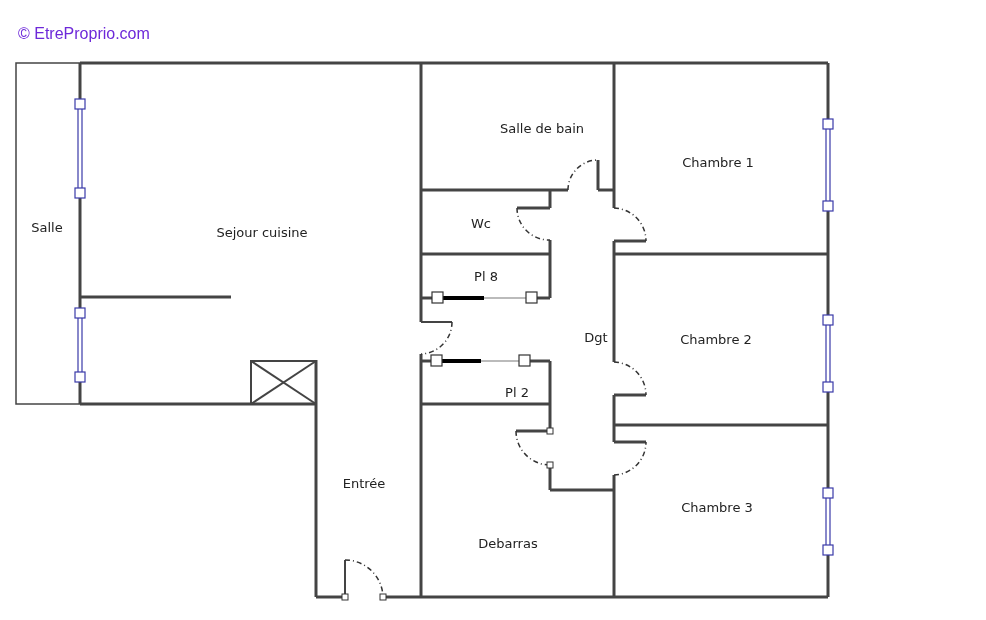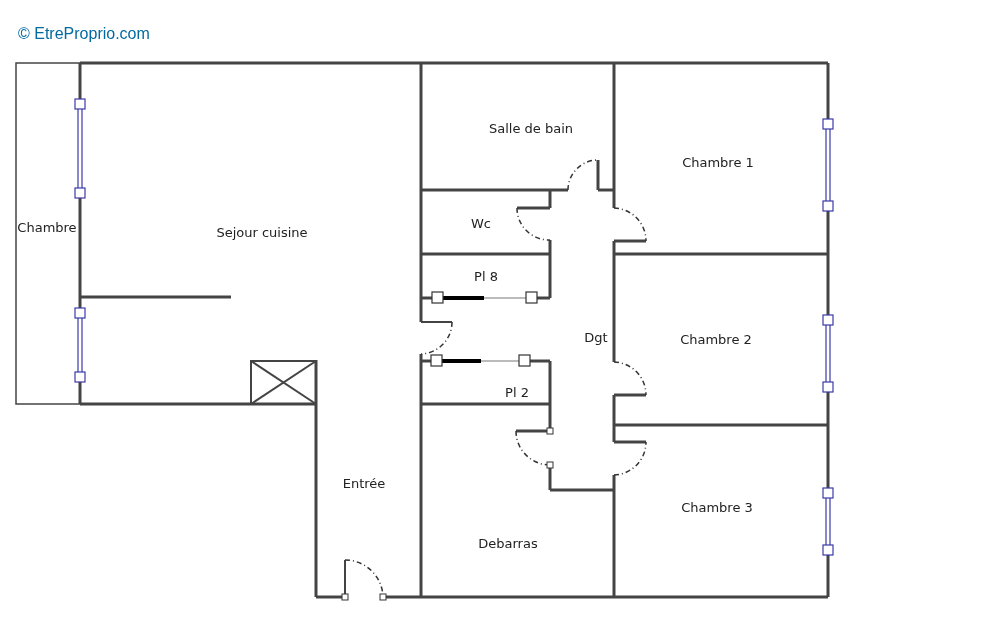--- a/index.html
+++ b/index.html
@@ -1,17 +1,17 @@
 <!DOCTYPE html>
 <html><head>
 <meta charset="utf-8">
 <style>
   html,body{margin:0;padding:0;background:#ffffff;}
   body{width:986px;height:620px;position:relative;overflow:hidden;font-family:"DejaVu Sans",sans-serif;}
-  .wm{position:absolute;left:18px;top:25px;font-size:16px;color:#0369a1;font-family:"Liberation Sans",sans-serif;}
+  .wm{position:absolute;left:18px;top:25px;font-size:16px;color:#6d28d9;font-family:"Liberation Sans",sans-serif;}
   svg{position:absolute;left:0;top:0;}
   .lbl{position:absolute;font-size:13px;color:#222;font-family:"DejaVu Sans",sans-serif;transform:translate(-50%,-50%);white-space:nowrap;}
 </style>
 </head>
 <body>
 
 <div class="wm">© EtreProprio.com</div>
 
 <svg width="986" height="620">
   <g stroke="#444" stroke-width="3" fill="none">
@@ -119,23 +119,23 @@
   </g>
 
   <g fill="#fff" stroke="#333" stroke-width="1">
     <rect x="342" y="594" width="6" height="6"></rect>
     <rect x="380" y="594" width="6" height="6"></rect>
     <rect x="547" y="428" width="6" height="6"></rect>
     <rect x="547" y="462" width="6" height="6"></rect>
   </g>
 </svg>
 
-<div class="lbl" style="left:47px;top:227px">Chambre</div>
+<div class="lbl" style="left:47px;top:227px">Salle</div>
 <div class="lbl" style="left:262px;top:232px">Sejour cuisine</div>
-<div class="lbl" style="left:531px;top:128px">Salle de bain</div>
+<div class="lbl" style="left:542px;top:128px">Salle de bain</div>
 <div class="lbl" style="left:481px;top:223px">Wc</div>
 <div class="lbl" style="left:486px;top:276px">Pl 8</div>
 <div class="lbl" style="left:596px;top:337px">Dgt</div>
 <div class="lbl" style="left:517px;top:392px">Pl 2</div>
 <div class="lbl" style="left:364px;top:483px">Entrée</div>
 <div class="lbl" style="left:508px;top:543px">Debarras</div>
 <div class="lbl" style="left:718px;top:162px">Chambre 1</div>
 <div class="lbl" style="left:716px;top:339px">Chambre 2</div>
 <div class="lbl" style="left:717px;top:507px">Chambre 3</div>
 

